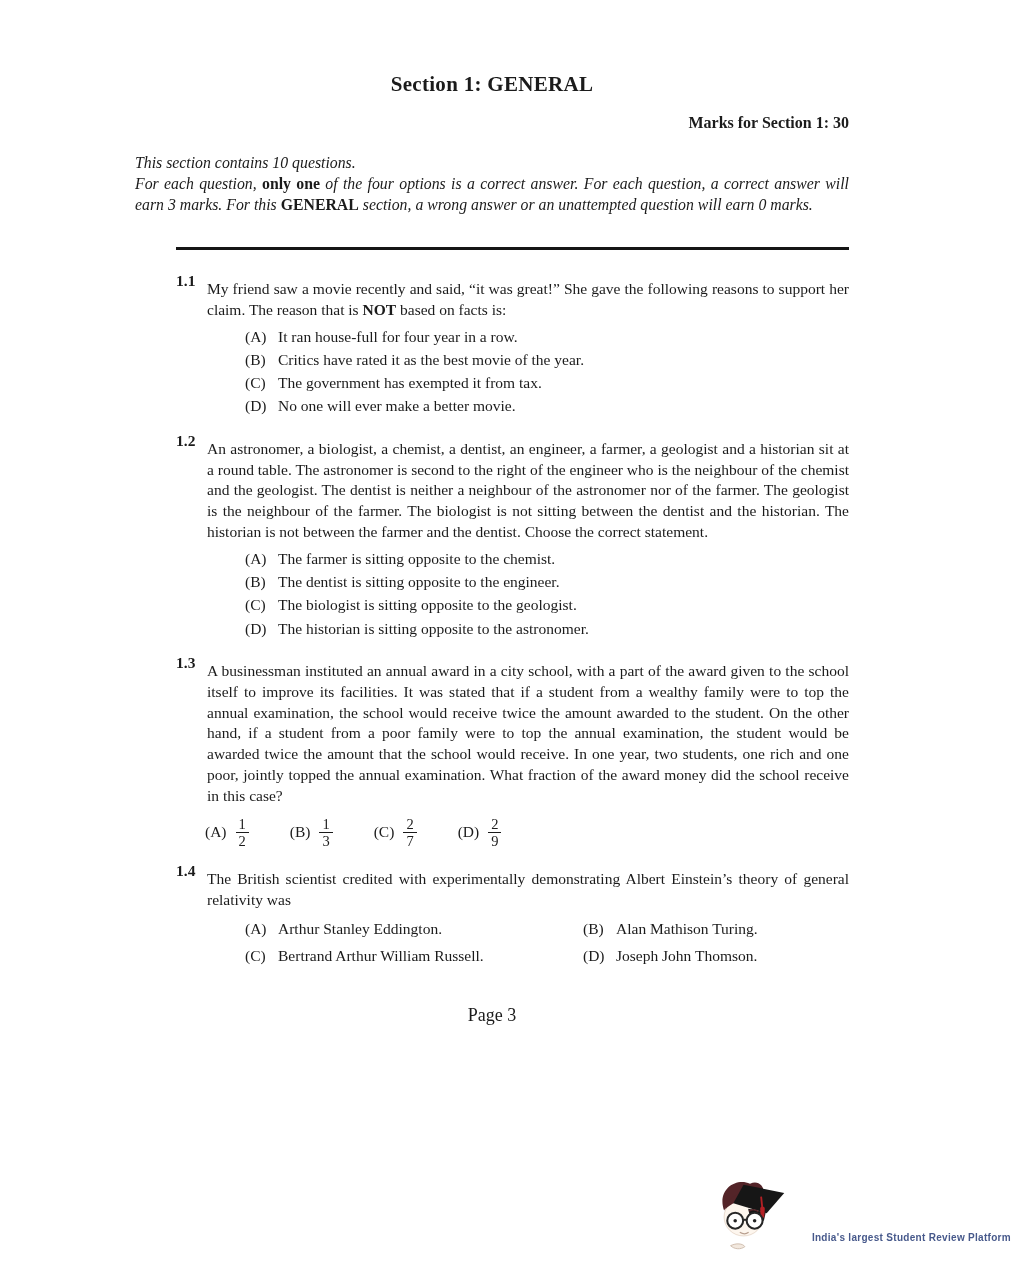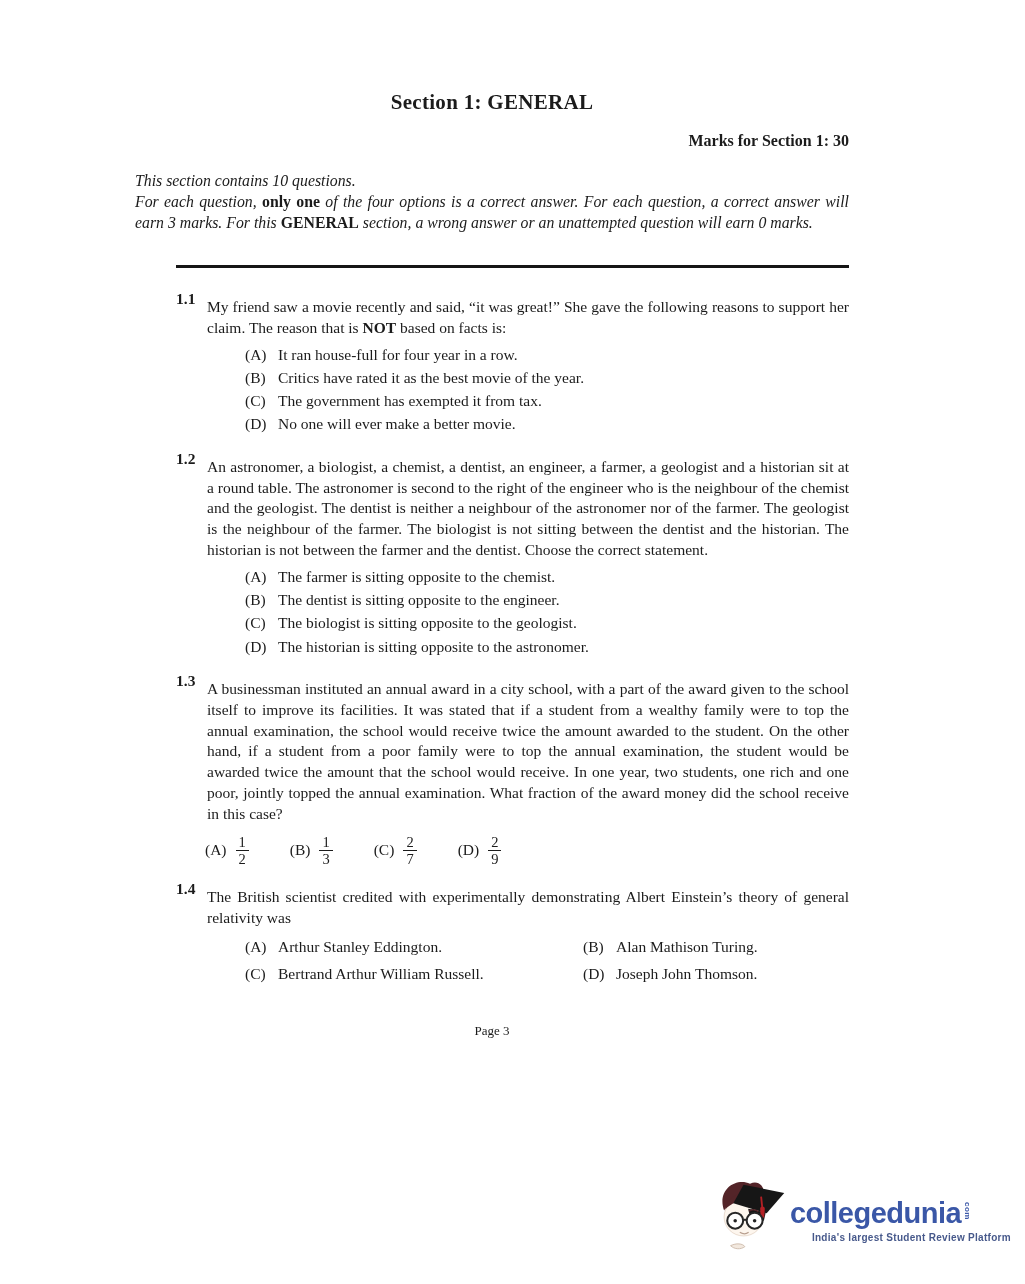--- a/index.html
+++ b/index.html
@@ -13,21 +13,21 @@
     color: #1b1b1b;
     overflow: hidden;
   }
   .content {
     position: absolute;
     left: 135px;
     top: 0;
     width: 714px;
   }
   .section-title {
-    padding-top: 90px;
+    padding-top: 72px;
     text-align: center;
     font-size: 21px;
     font-weight: bold;
     letter-spacing: 0.3px;
   }
   .marks-line {
     margin-top: 17px;
     text-align: right;
     font-size: 16px;
     font-weight: bold;
@@ -92,21 +92,21 @@
     flex-direction: column;
     align-items: center;
     font-size: 14.5px;
     line-height: 1.15;
   }
   .frac .den { border-top: 1px solid #1b1b1b; }
   .frac .num, .frac .den { padding: 0 3px; }
   .page-number {
     margin-top: 36px;
     text-align: center;
-    font-size: 13px;
+    font-size: 18px;
   }
   .logo {
     position: absolute;
     right: 14px;
     bottom: 31px;
     display: flex;
     align-items: flex-end;
   }
   .mascot { flex: none; margin-right: 3px; margin-bottom: -6px; }
   .logo-text { display: flex; flex-direction: column; padding-bottom: 10px; }
@@ -288,20 +288,16 @@
       <circle cx="45" cy="49" r="8.6" fill="#ffffff" stroke="#262626" stroke-width="2.2"></circle>
       <line x1="32.6" y1="48" x2="36.4" y2="48" stroke="#262626" stroke-width="2.2"></line>
       <circle cx="24" cy="49" r="1.9" fill="#222222"></circle>
       <circle cx="45" cy="49" r="1.9" fill="#222222"></circle>
       <path d="M39 38.5 C43 36.5 47 37 49 39.5" stroke="#532428" stroke-width="1.6" fill="none"></path>
       <path d="M29 61.5 C32 63.5 36 63.5 38.5 61.5" stroke="#bba austere" stroke-width="0" fill="none"></path>
       <path d="M29 61.5 C32 63.5 36 63.5 38.5 61.5" stroke="#b9a090" stroke-width="1.3" fill="none"></path>
       <path d="M19 76 C25 73 32 73.5 34.5 77 C30 80.5 23 80 19 76 Z" fill="#f2e8de" stroke="#c9b6a6" stroke-width="0.9"></path>
     </svg>
     <div class="logo-text">
-      <div class="brand-row">
-        <span class="brand">collegedunia</span>
-        <span class="brand-domain">com</span>
-      </div>
       <div class="tagline">India's largest Student Review Platform</div>
     </div>
   </div>
 </div>
 
 </body></html>

